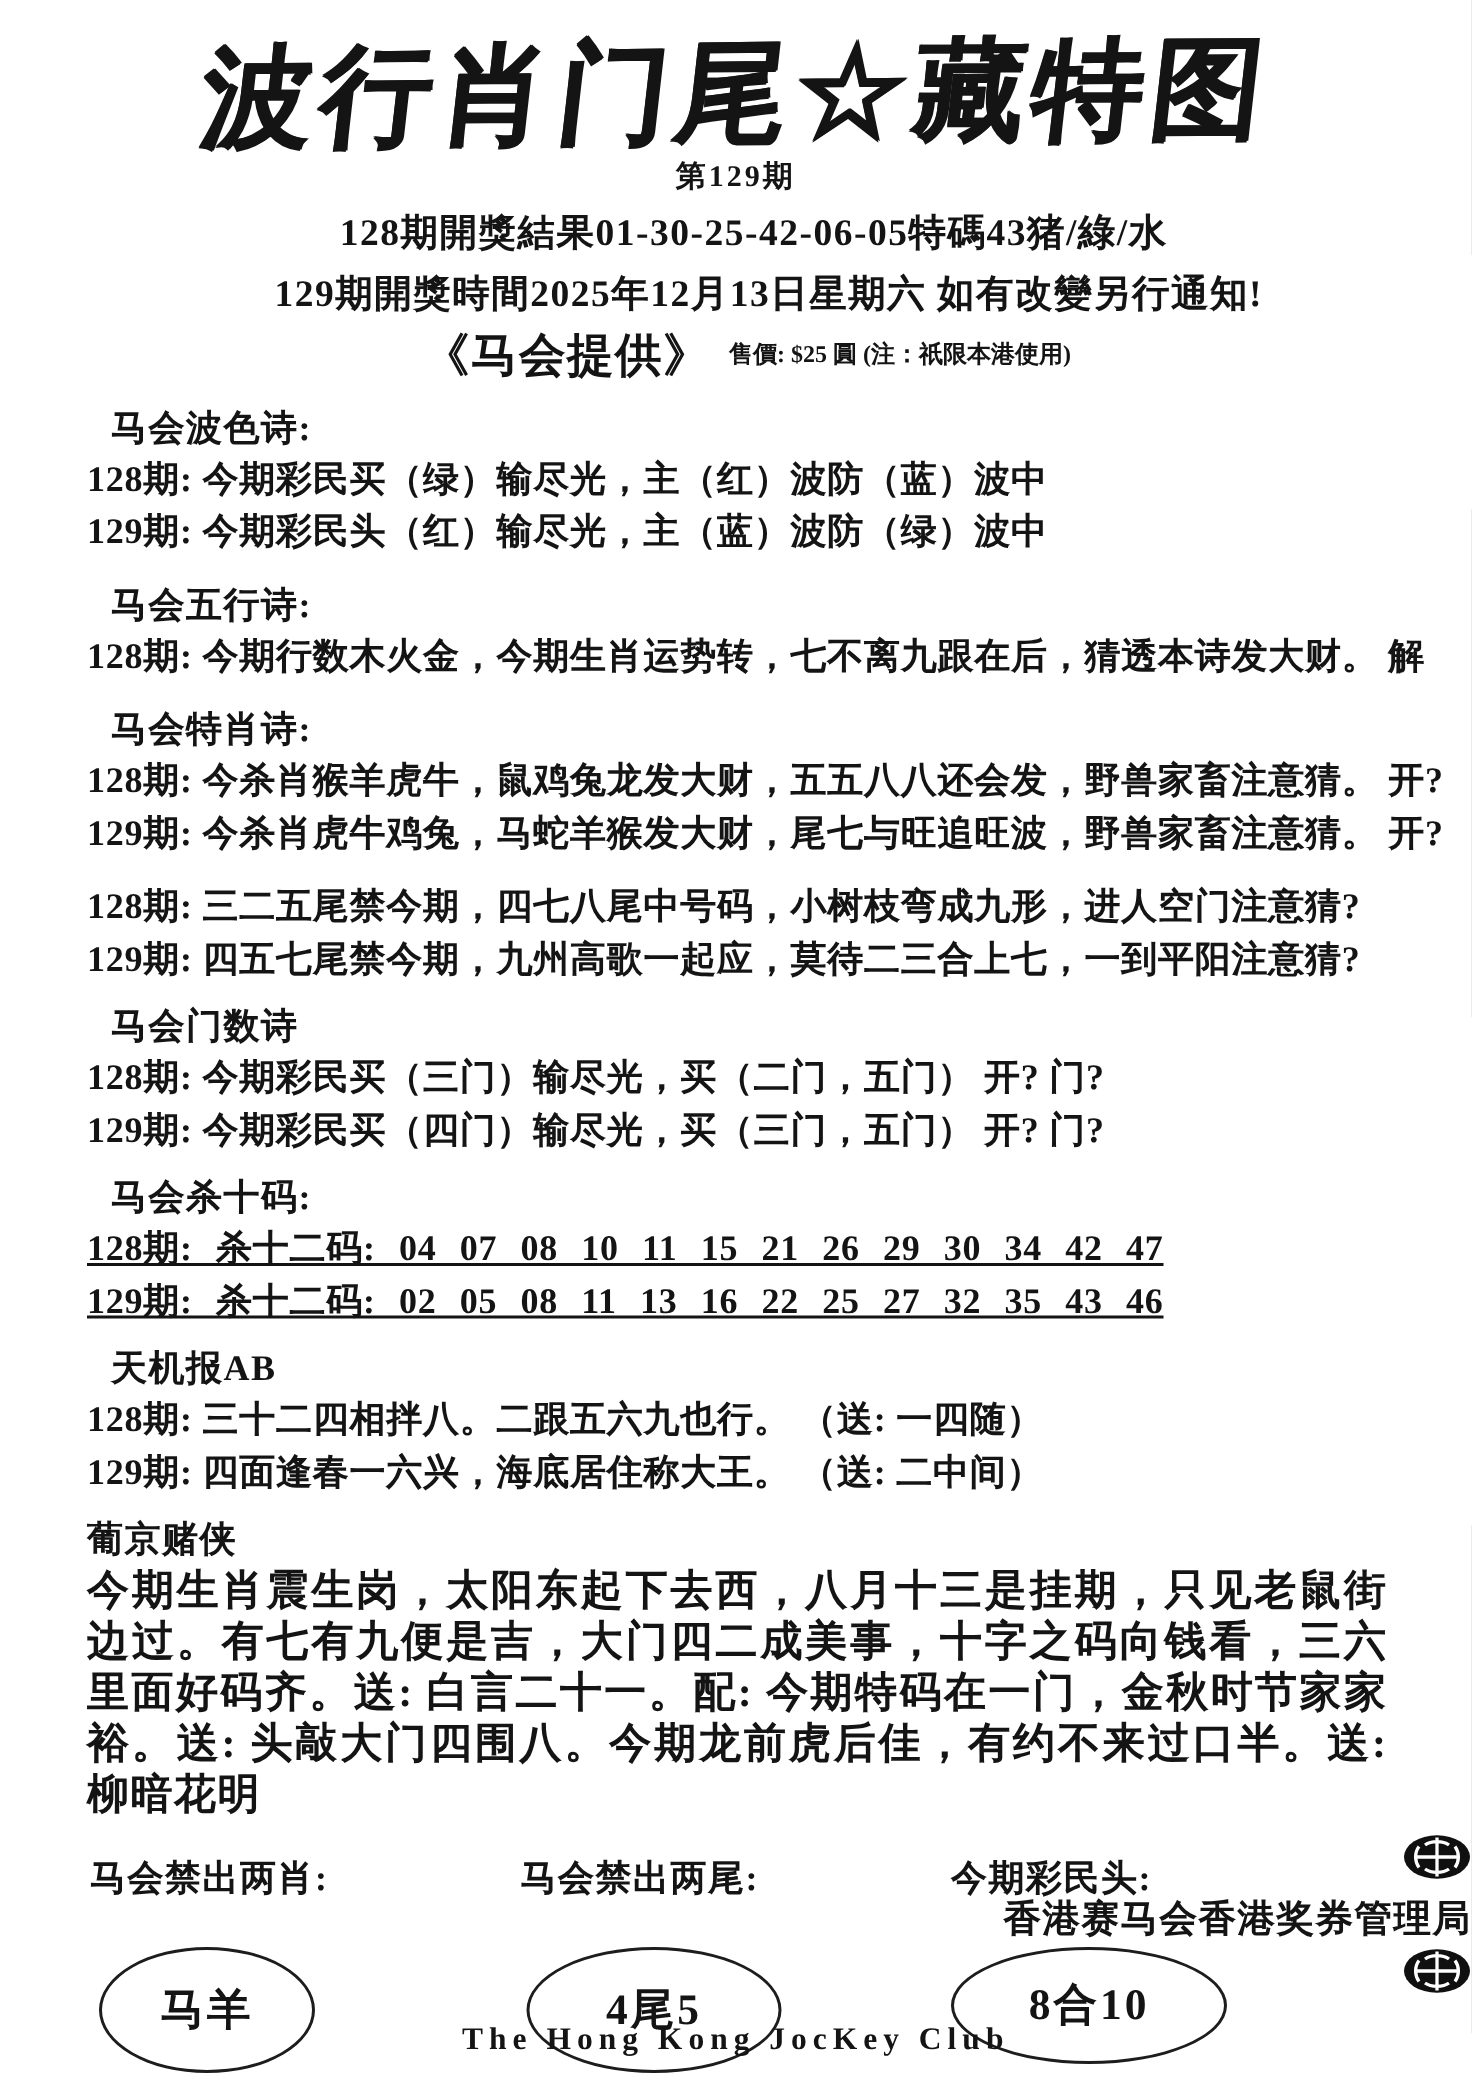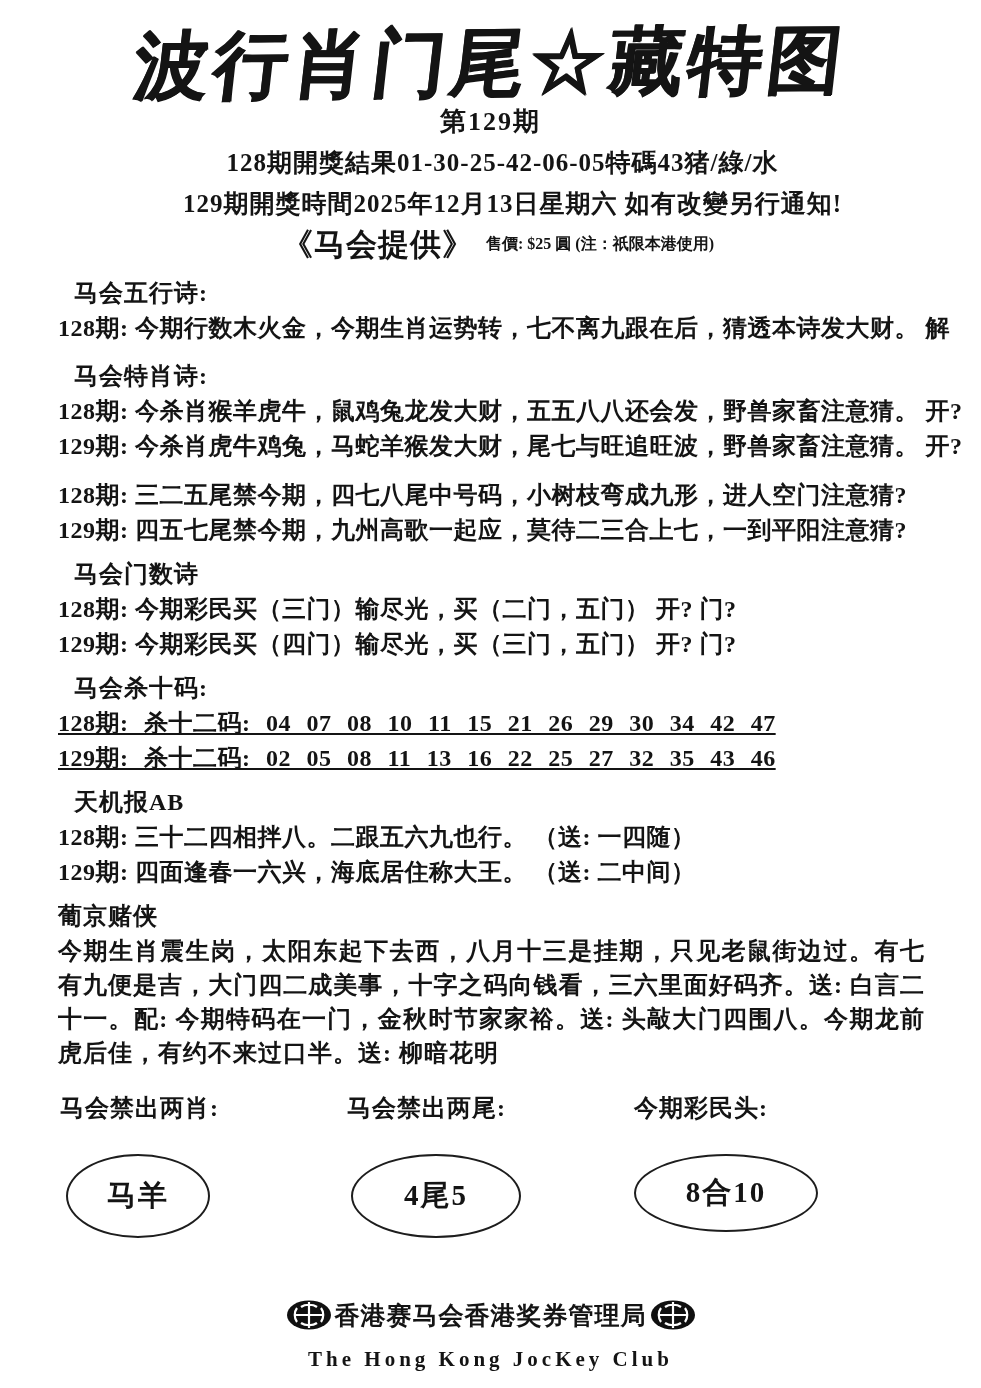--- a/index.html
+++ b/index.html
@@ -8,48 +8,48 @@
     font-family:"Liberation Serif","DejaVu Serif",serif;font-weight:700;
     position:relative;overflow:hidden;box-sizing:border-box;padding-top:24px;
   }
   
   .masthead{text-align:center;}
   .title{
     display:inline-block;font-size:74px;font-weight:900;letter-spacing:5px;
     transform:skewX(-7deg) rotate(-0.5deg);line-height:1.08;white-space:nowrap;
     text-shadow:1px 0 0 #141414,0 1px 0 #141414;
   }
-  .issue{font-size:26px;margin-top:0px;letter-spacing:2px;}
+  .issue{font-size:20px;margin-top:0px;letter-spacing:2px;}
   .result-line{font-size:25px;margin-top:7px;letter-spacing:1px;margin-left:24px;}
   .drawtime-line{font-size:25px;margin-top:8px;letter-spacing:1px;margin-left:44px;}
   .provider-row{margin-top:4px;white-space:nowrap;padding-left:15px;}
   .provider{font-size:31px;letter-spacing:1px;vertical-align:middle;}
   .price{font-size:16px;vertical-align:middle;margin-left:8px;}
   
   .content{padding:0 56px 0 58px;margin-top:4px;}
   .sec-heading{font-size:24px;margin:11px 0 2px 16px;letter-spacing:1px;}
   .line{font-size:24px;line-height:34px;margin:1px 0;letter-spacing:0.5px;white-space:nowrap;}
   .sec.gap{margin-bottom:15px;}
   .codes .line{word-spacing:9px;text-decoration:underline;}
-  .para{font-size:24px;line-height:34px;letter-spacing:1px;text-align:justify;margin-top:2px;}
+  .para{font-size:28px;line-height:34px;letter-spacing:1px;text-align:justify;margin-top:2px;}
   
   .forbidden{display:flex;padding:0 60px;margin-top:22px;}
   .fcol{flex:1;}
   .flabel{font-size:24px;letter-spacing:1px;}
   .oval{
     border:2px solid #1d1d1d;border-radius:50%;
     display:flex;align-items:center;justify-content:center;
     font-size:29px;letter-spacing:2px;margin-top:30px;background:#fff;
   }
   .oval-1{width:140px;height:80px;margin-left:6px;}
   .oval-2{width:166px;height:80px;margin-left:4px;}
   .oval-3{width:180px;height:74px;margin-left:0px;}
   
   .footer{position:absolute;left:0;right:0;bottom:16px;text-align:center;}
-  .org-row{display:flex;align-items:flex-start;justify-content:center;gap:3px;}
+  .org-row{display:flex;align-items:flex-end;justify-content:center;gap:3px;flex-direction:column;}
   .org-cn{font-size:25px;letter-spacing:1px;}
   .logo{display:inline-block;}
   .org-en{
     font-family:Liberation Serif, serif;
     font-size:21px;letter-spacing:4px;margin-top:12px;font-weight:700;
   }
 </style>
 </head>
 <body>
 
@@ -61,20 +61,25 @@
     <div class="result-line">128期開獎結果01-30-25-42-06-05特碼43猪/綠/水</div>
     <div class="drawtime-line">129期開獎時間2025年12月13日星期六 如有改變另行通知!</div>
     <div class="provider-row">
       <span class="provider">《马会提供》</span>
       <span class="price">售價: $25 圓 (注：祇限本港使用)</span>
     </div>
   </div>
 
   <div class="content">
 
+    <div class="sec gap">
+      <div class="sec-heading">马会波色诗:</div>
+      <div class="line">128期: 今期彩民买（绿）输尽光，主（红）波防（蓝）波中</div>
+      <div class="line">129期: 今期彩民头（红）输尽光，主（蓝）波防（绿）波中</div>
+    </div>
 
     <div class="sec gap">
       <div class="sec-heading">马会五行诗:</div>
       <div class="line">128期: 今期行数木火金，今期生肖运势转，七不离九跟在后，猜透本诗发大财。 解</div>
     </div>
 
     <div class="sec gap">
       <div class="sec-heading">马会特肖诗:</div>
       <div class="line">128期: 今杀肖猴羊虎牛，鼠鸡兔龙发大财，五五八八还会发，野兽家畜注意猜。 开?</div>
       <div class="line">129期: 今杀肖虎牛鸡兔，马蛇羊猴发大财，尾七与旺追旺波，野兽家畜注意猜。 开?</div>

